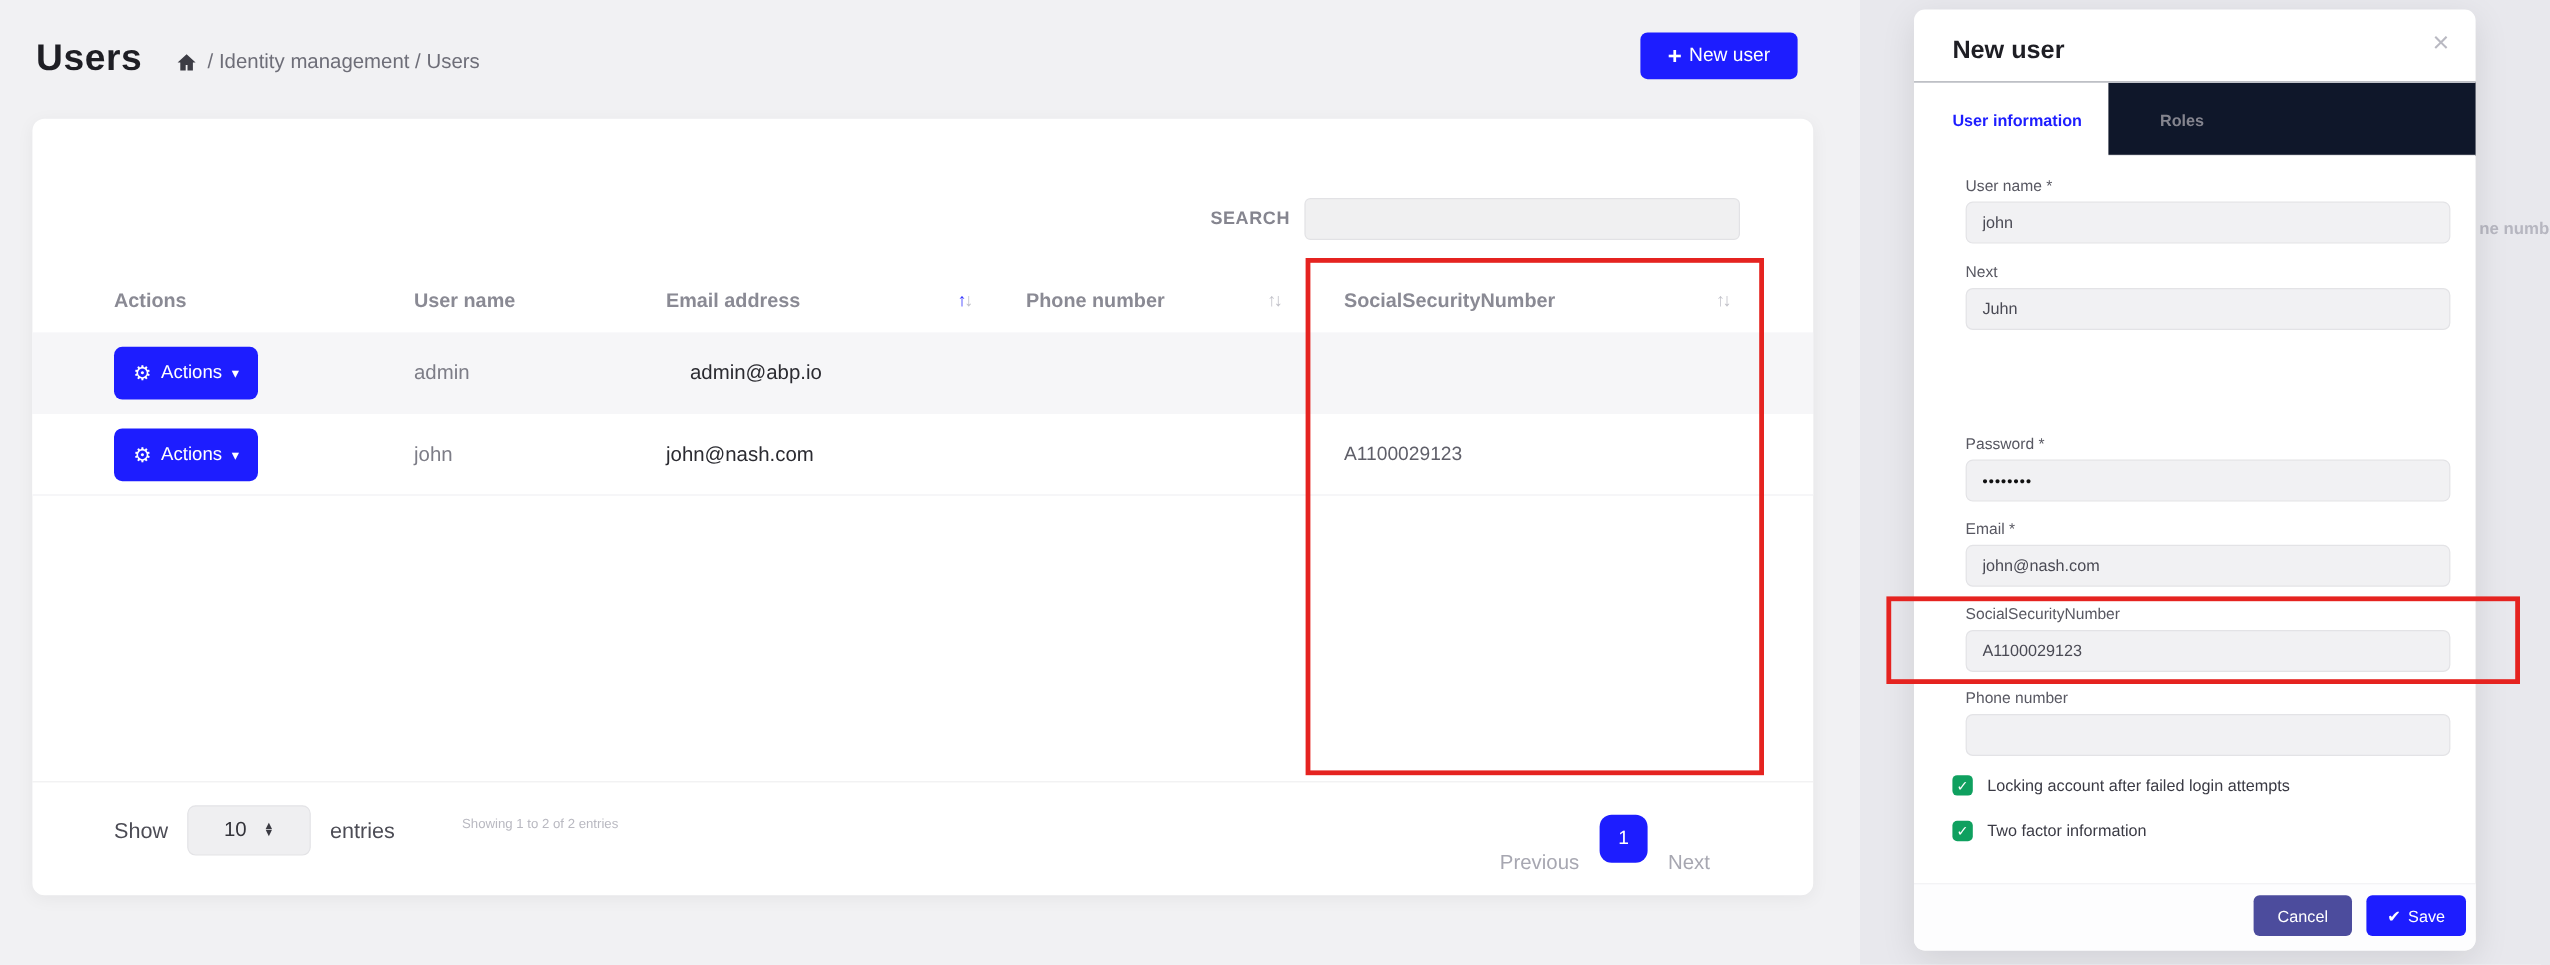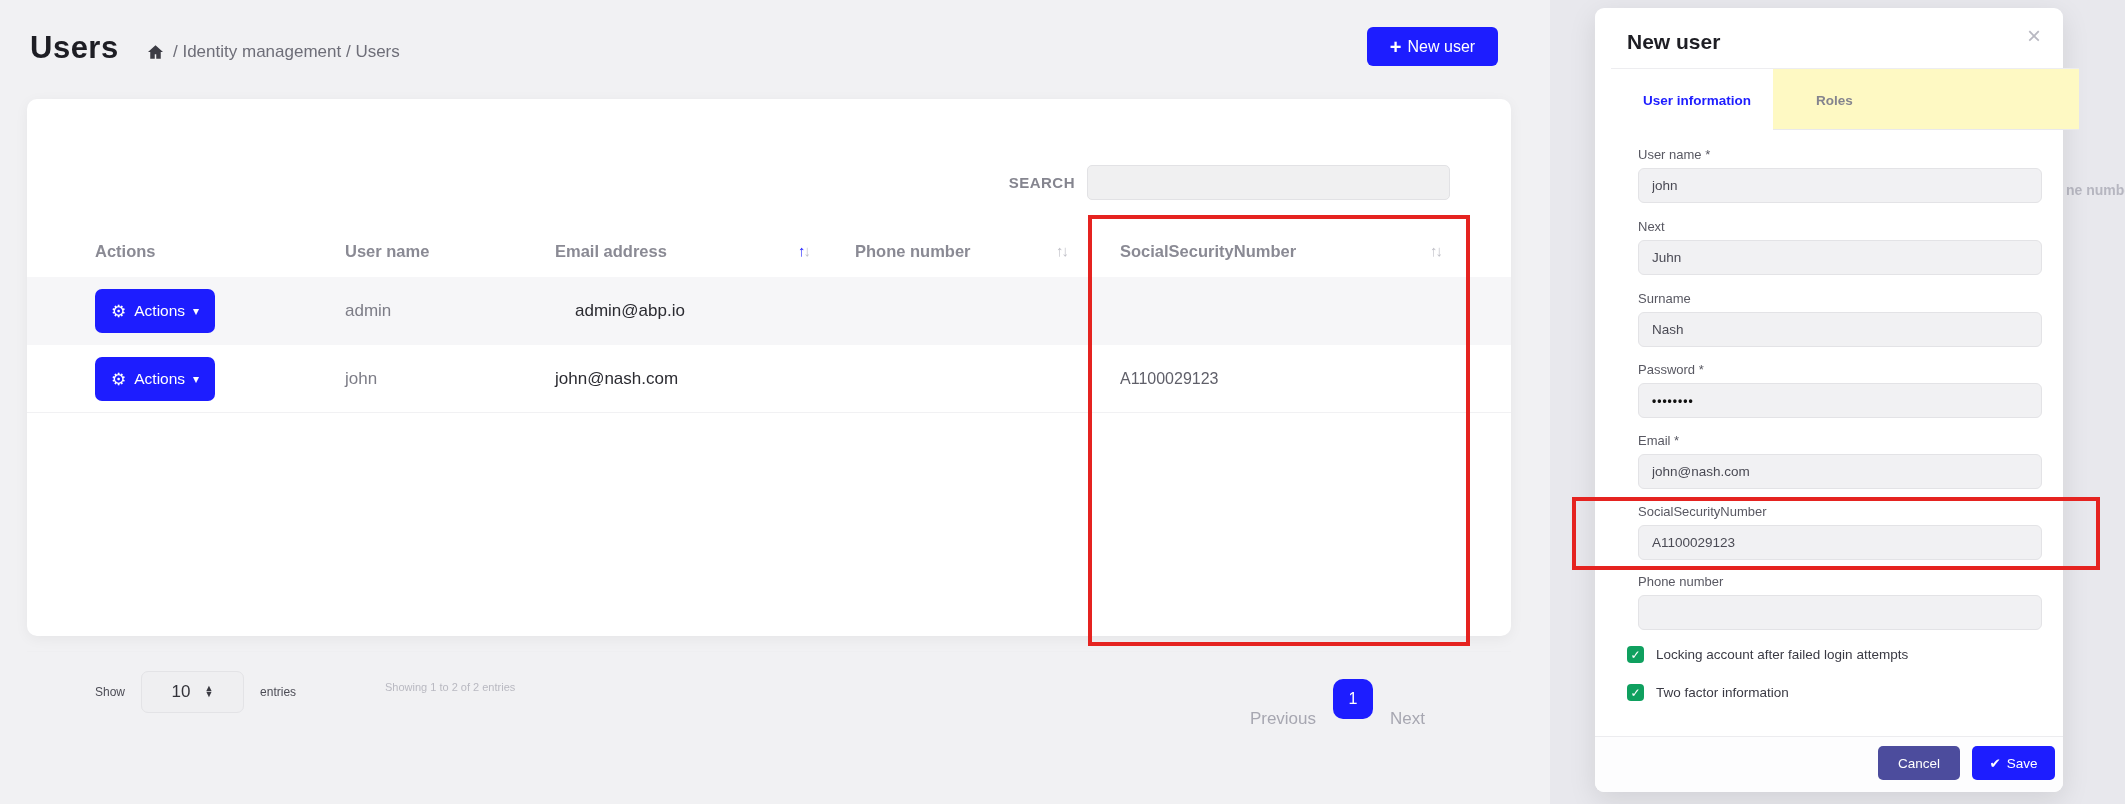--- a/index.html
+++ b/index.html
@@ -10,21 +10,21 @@
   
   .left-page { position:absolute; left:0; top:0; width:1550px; height:804px; background:#f1f1f3; }
   .page-title { position:absolute; left:30px; top:30px; font-size:31px; font-weight:700; color:#1e1e24; letter-spacing:.5px; }
   .breadcrumb { position:absolute; left:146px; top:42px; font-size:17px; color:#6e6e78; display:flex; align-items:center; gap:8px; }
   .breadcrumb svg { display:block; }
   .btn-new-user { position:absolute; left:1367px; top:27px; width:131px; height:39px; background:#1d1dff; color:#fff;
                   border:none; border-radius:6px; font-size:16px; font-weight:500; cursor:pointer;
                   display:flex; align-items:center; justify-content:center; gap:6px; font-family:inherit; }
   .btn-new-user .plus { font-size:20px; font-weight:700; line-height:1; }
 
-  .card { position:absolute; left:27px; top:99px; width:1484px; height:537px; background:#fff; border-radius:10px;
+  .card { position:absolute; left:27px; top:99px; width:1484px; height:647px; background:#fff; border-radius:10px;
           box-shadow:0 3px 14px rgba(0,0,0,.05); }
 
   .search-label { position:absolute; left:848px; top:75px; width:200px; text-align:right; font-size:15px; font-weight:700;
                   color:#85858f; letter-spacing:.5px; }
   .search-input { position:absolute; left:1060px; top:66px; width:363px; height:35px; background:#f0f0f1;
                   border:1px solid #e2e2e5; border-radius:5px; font-size:15px; padding:0 10px; font-family:inherit; color:#444; }
 
   .th { position:absolute; top:143px; font-size:16.5px; font-weight:600; color:#8a8a94; }
   .sort-pair { position:absolute; top:143px; font-size:15px; letter-spacing:-2px; cursor:pointer; }
   .sort-up { color:#c2c2c9; } .sort-down { color:#c2c2c9; }
@@ -39,21 +39,21 @@
   .cell-ssn { color:#5f5f69; font-size:16px; }
   .btn-actions { position:absolute; left:68px; top:12px; height:44px; padding:0 16px; background:#1d1dff; color:#fff;
                  border:none; border-radius:7px; font-size:15.5px; font-weight:500; cursor:pointer;
                  display:flex; align-items:center; gap:8px; font-family:inherit; }
   .btn-actions .gear { font-size:17px; line-height:1; }
   .btn-actions .caret { font-size:12px; }
 
   .table-bottom-line { position:absolute; left:0; top:552px; width:1484px; border-top:1px solid #efeff1; }
 
   .footer-left { position:absolute; left:68px; top:572px; display:flex; align-items:center; gap:16px; }
-  .footer-left .txt { font-size:12px; color:#4c4c55;text-align:center; }
+  .footer-left .txt { font-size:18px; color:#4c4c55;text-align:center; }
   .pagesize { width:103px; height:42px; background:#efeff1; border:1px solid #e3e3e6; border-radius:7px;
               display:flex; align-items:center; justify-content:center; gap:14px; cursor:pointer; }
   .pagesize .val { font-size:17px; color:#33333a; }
   .stepper { display:flex; flex-direction:column; line-height:.62; font-size:9px; color:#3a3a42; }
   .summary { position:absolute; left:358px; top:582px; font-size:11px; color:#b9b9c1; }
   .pagination { position:absolute; right:86px; top:570px; display:flex; align-items:center; gap:17px; }
   .page-link { font-size:17px; color:#a7a7b1; cursor:pointer;margin-top:40px; }
   .page-current { width:40px; height:40px; background:#1d1dff; color:#fff; border-radius:10px; font-size:16px;
                   display:flex; align-items:center; justify-content:center; cursor:pointer; }
 
@@ -62,21 +62,21 @@
   .annotation-field { left:1572px; top:497px; width:528px; height:73px; }
 
   
   .right-overlay { position:absolute; left:1550px; top:0; width:575px; height:804px; background:#e8e8ed; }
   .ghost-text { position:absolute; left:516px; top:182px; font-size:14px; font-weight:600; color:#b6b6c0; white-space:nowrap; }
 
   .modal { position:absolute; left:45px; top:8px; width:468px; height:784px; background:#fff; border-radius:9px;
            box-shadow:0 8px 28px rgba(0,0,0,.10); }
   .modal-title { position:absolute; left:32px; top:22px; font-size:21px; font-weight:700; color:#1e1e24; }
   .modal-close { position:absolute; right:22px; top:16px; font-size:24px; color:#b9b9c2; cursor:pointer; line-height:1; }
-  .tabbar { position:absolute; left:16px; top:60px; width:468px; height:62px; background:#fef9c3; border-top:1px solid #ededf0; border-bottom:1px solid #e9e9ec; }
+  .tabbar { position:absolute; left:0; top:60px; width:468px; height:62px; background:#0f172a; border-top:1px solid #ededf0; border-bottom:1px solid #e9e9ec; }
   .tab-active { position:absolute; left:0; top:0; width:162px; height:62px; background:#fff;
                 display:flex; align-items:center; padding-left:32px; font-size:13.5px; font-weight:700; color:#1d1dff; cursor:pointer; }
   .tab-inactive { position:absolute; left:205px; top:0; height:62px; display:flex; align-items:center;
                   font-size:13.5px; font-weight:600; color:#84848e; cursor:pointer; }
 
   .field { position:absolute; left:43px; width:404px; }
   .field .lbl { display:block; font-size:13px; color:#585862; margin-bottom:6px; }
   .field input { width:404px; height:35px; background:#f1f1f3; border:1px solid #e3e3e6; border-radius:6px;
                  font-size:13.5px; color:#4a4a54; padding:0 13px; font-family:inherit; }
   .field input.pw { letter-spacing:1px; font-size:12px; font-weight:700; color:#111; }
@@ -193,24 +193,20 @@
       </div>
 
       <div class="field" style="top:139px">
         <span class="lbl">User name *</span>
         <input type="text" value="john" style="">
       </div>
       <div class="field" style="top:211px">
         <span class="lbl">Next</span>
         <input type="text" value="Juhn" style="">
       </div>
-      <div class="field" style="top:283px">
-        <span class="lbl">Surname</span>
-        <input type="text" value="Nash" style="">
-      </div>
       <div class="field" style="top:354px">
         <span class="lbl">Password *</span>
         <input type="text" class="pw" value="••••••••" style="">
       </div>
       <div class="field" style="top:425px">
         <span class="lbl">Email *</span>
         <input type="text" value="john@nash.com" style="">
       </div>
       <div class="field" style="top:496px">
         <span class="lbl">SocialSecurityNumber</span>

